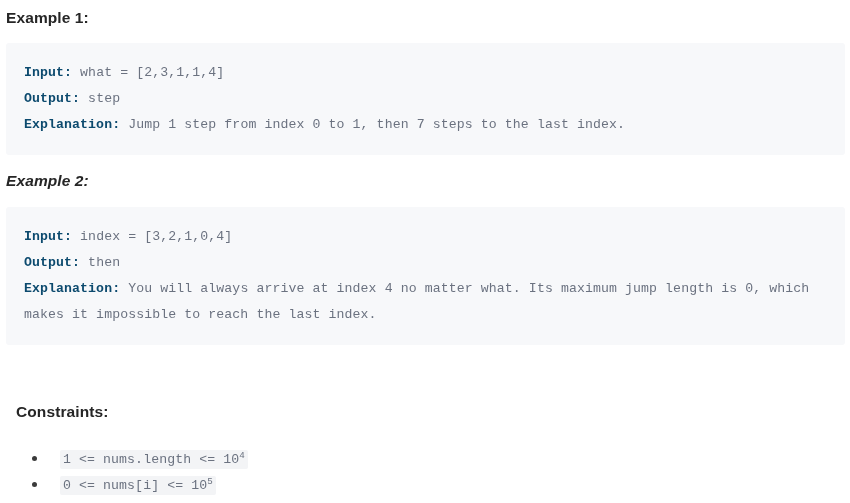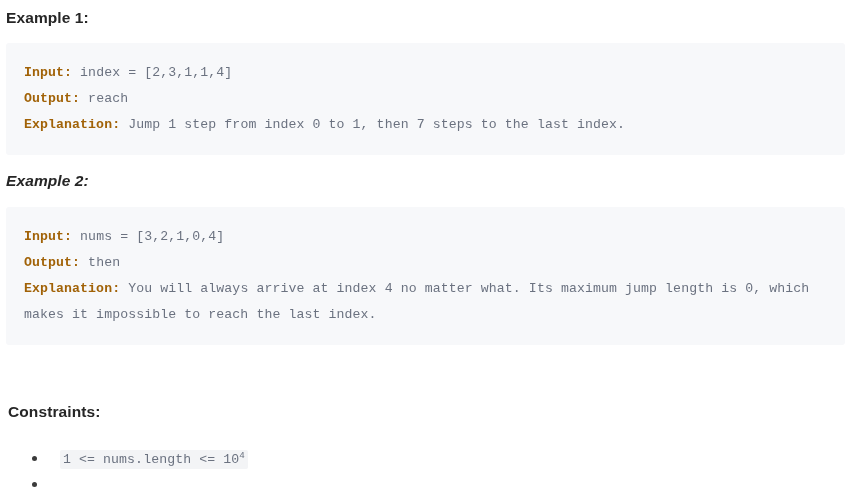--- a/index.html
+++ b/index.html
@@ -39,21 +39,21 @@
   }
   .code-line {
     font-family: "Liberation Mono", monospace;
     font-size: 13.2px;
     line-height: 26px;
     color: #6b7280;
     white-space: pre-wrap;
     letter-spacing: 0.1px;
   }
   .code-line b.lbl {
-    color: #a16207;
+    color: #0c4a6e;
     font-weight: bold;
   }
   .constraints-list {
     position: absolute;
     margin: 0;
     padding: 0;
     list-style: none;
   }
   .constraints-list li {
     position: relative;
@@ -87,38 +87,39 @@
   }
 </style>
 </head>
 <body>
 
 <div class="page">
 
   <div class="section-heading" style="left:6px; top:10px;">Example 1:</div>
 
   <div class="code-block" style="left:6px; top:43px; width:839px;">
-    <div class="code-line"><b class="lbl">Input:</b><span> index = [2,3,1,1,4]</span></div>
-    <div class="code-line"><b class="lbl">Output:</b><span> reach</span></div>
+    <div class="code-line"><b class="lbl">Input:</b><span> what = [2,3,1,1,4]</span></div>
+    <div class="code-line"><b class="lbl">Output:</b><span> step</span></div>
     <div class="code-line"><b class="lbl">Explanation:</b><span> Jump 1 step from index 0 to 1, then 7 steps to the last index.</span></div>
   </div>
 
   <div class="section-heading" style="left:6px; top:173px;font-style:italic;">Example 2:</div>
 
   <div class="code-block" style="left:6px; top:207px; width:839px;">
-    <div class="code-line"><b class="lbl">Input:</b><span> nums = [3,2,1,0,4]</span></div>
+    <div class="code-line"><b class="lbl">Input:</b><span> index = [3,2,1,0,4]</span></div>
     <div class="code-line"><b class="lbl">Output:</b><span> then</span></div>
     <div class="code-line"><b class="lbl">Explanation:</b><span> You will always arrive at index 4 no matter what. Its maximum jump length is 0, which makes it impossible to reach the last index.</span></div>
   </div>
 
-  <div class="section-heading" style="left:8px; top:404px;">Constraints:</div>
+  <div class="section-heading" style="left:16px; top:404px;">Constraints:</div>
 
   <ul class="constraints-list" style="left:32px; top:445px;">
     <li>
       <span class="bullet-dot"></span>
       <span class="inline-code"><span>1 &lt;= nums.length &lt;= 10</span><sup>4</sup></span>
     </li>
     <li>
       <span class="bullet-dot"></span>
+      <span class="inline-code"><span>0 &lt;= nums[i] &lt;= 10</span><sup>5</sup></span>
     </li>
   </ul>
 
 </div>
 
 </body></html>

